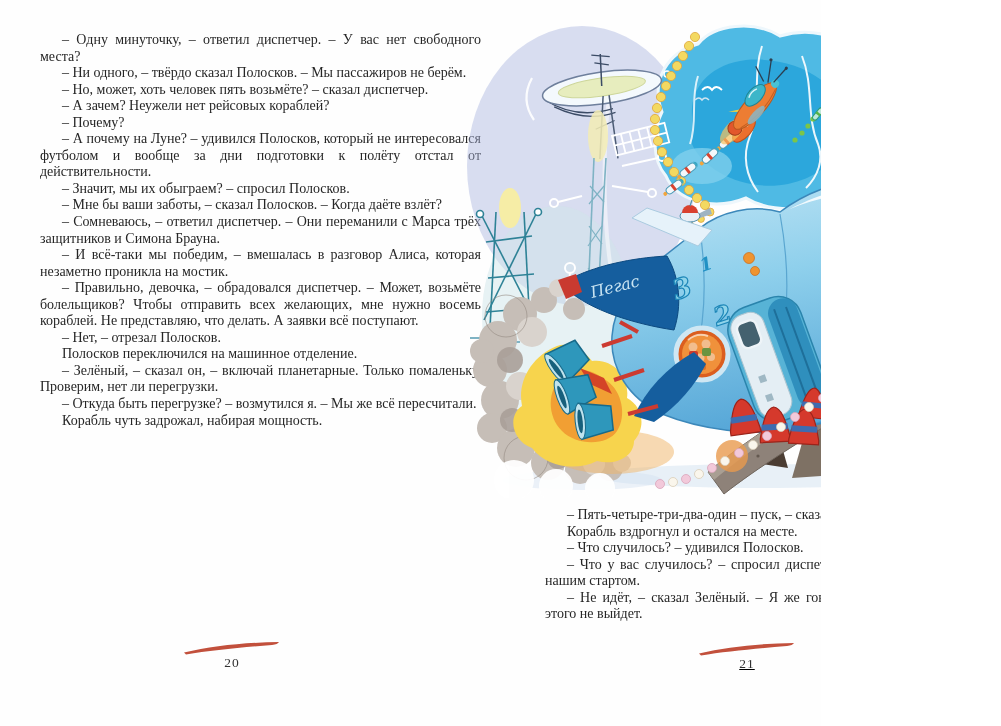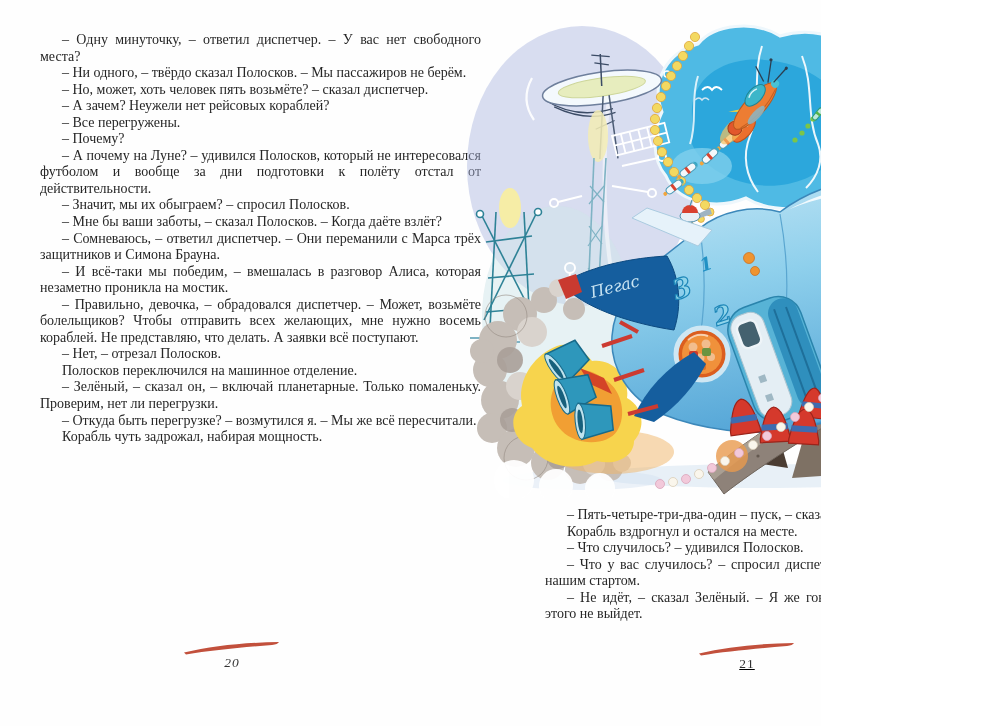--- a/index.html
+++ b/index.html
@@ -7,35 +7,34 @@
           font-family:"Liberation Serif","DejaVu Serif",serif;}
   .page-text{position:absolute;font-size:14px;line-height:16.55px;text-align:justify;
              color:#262626;}
   .page-text.left{left:40px;top:32px;width:441px;}
   .page-text.right{left:545px;top:507px;width:441px;}
   .page-text p{margin:0;text-indent:22px;}
   .illustration{position:absolute;left:462px;top:16px;width:539px;height:482px;}
   .footer{position:absolute;width:100px;text-align:center;}
   .footer .swoosh{display:block;width:100px;height:16px;}
   .footer .pagenum{font-size:13.5px;color:#333;margin-top:0px;letter-spacing:1px;}
-  .footer.leftf{left:182px;top:639px;font-style:italic;}
+  .footer.leftf{left:182px;top:639px;}
   .footer.rightf{left:697px;top:640px;text-decoration:underline;}
   svg text{user-select:none;}
 </style>
 </head>
 <body>
 
 <div class="spread">
 
   <div class="page-text left">
     <p>– Одну минуточку, – ответил диспетчер. – У вас нет свободного места?</p>
     <p>– Ни одного, – твёрдо сказал Полосков. – Мы пассажиров не берём.</p>
     <p>– Но, может, хоть человек пять возьмёте? – сказал диспетчер.</p>
     <p>– А зачем? Неужели нет рейсовых кораблей?</p>
-    <p>– Все перегружены.</p>
     <p>– Почему?</p>
     <p>– А почему на Луне? – удивился Полосков, который не интересовался футболом и вообще за дни подготовки к полёту отстал от действительности.</p>
     <p>– Значит, мы их обыграем? – спросил Полосков.</p>
     <p>– Мне бы ваши заботы, – сказал Полосков. – Когда даёте взлёт?</p>
     <p>– Сомневаюсь, – ответил диспетчер. – Они переманили с Марса трёх защитников и Симона Брауна.</p>
     <p>– И всё-таки мы победим, – вмешалась в разговор Алиса, которая незаметно проникла на мостик.</p>
     <p>– Правильно, девочка, – обрадовался диспетчер. – Может, возьмёте болельщиков? Чтобы отправить всех желающих, мне нужно восемь кораблей. Не представляю, что делать. А заявки всё поступают.</p>
     <p>– Нет, – отрезал Полосков.</p>
     <p>Полосков переключился на машинное отделение.</p>
     <p>– Зелёный, – сказал он, – включай планетарные. Только помаленьку. Проверим, нет ли перегрузки.</p>

